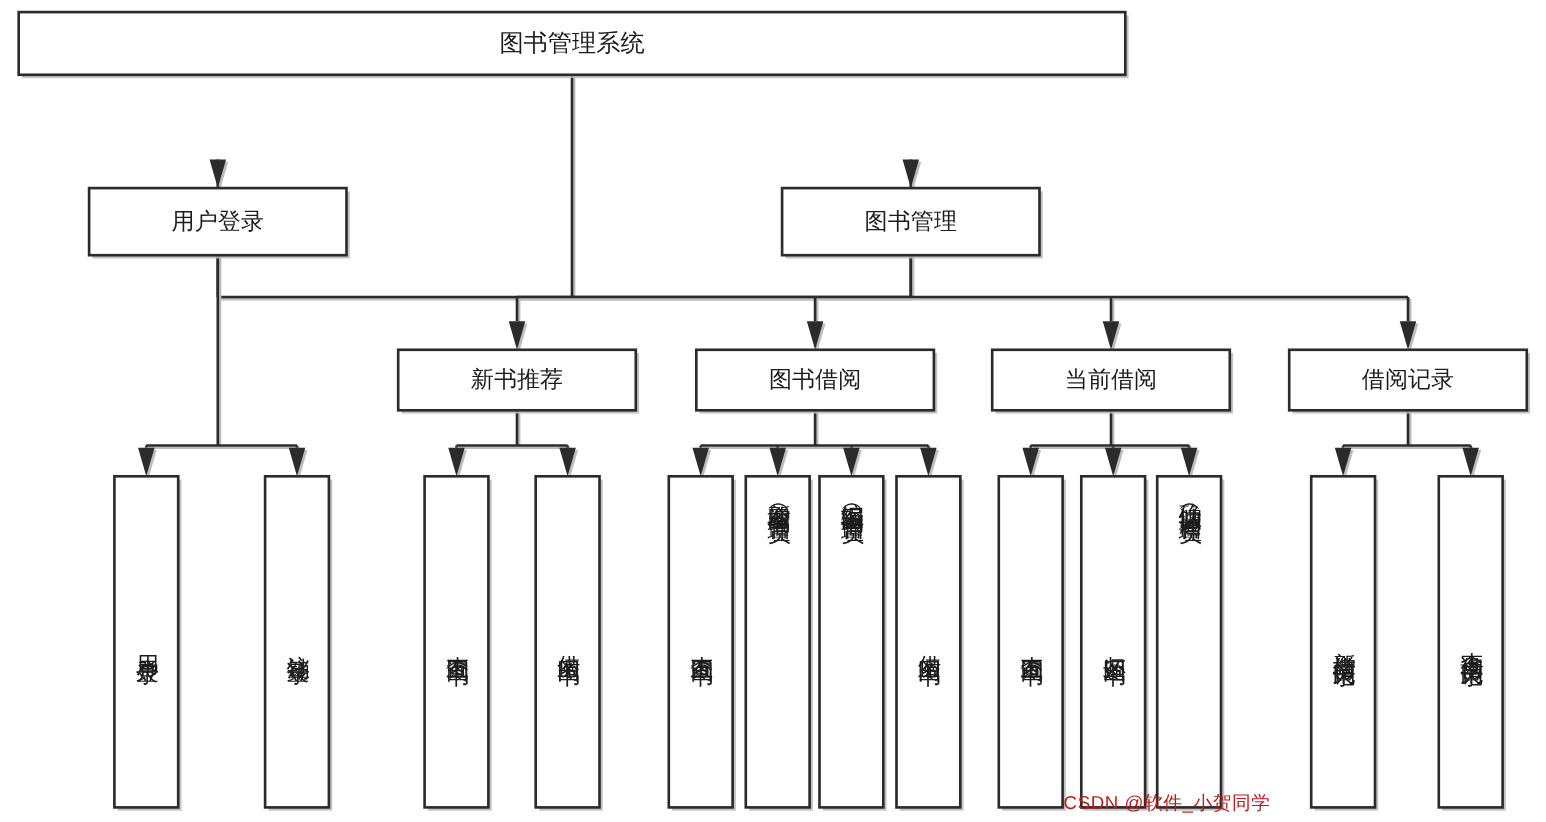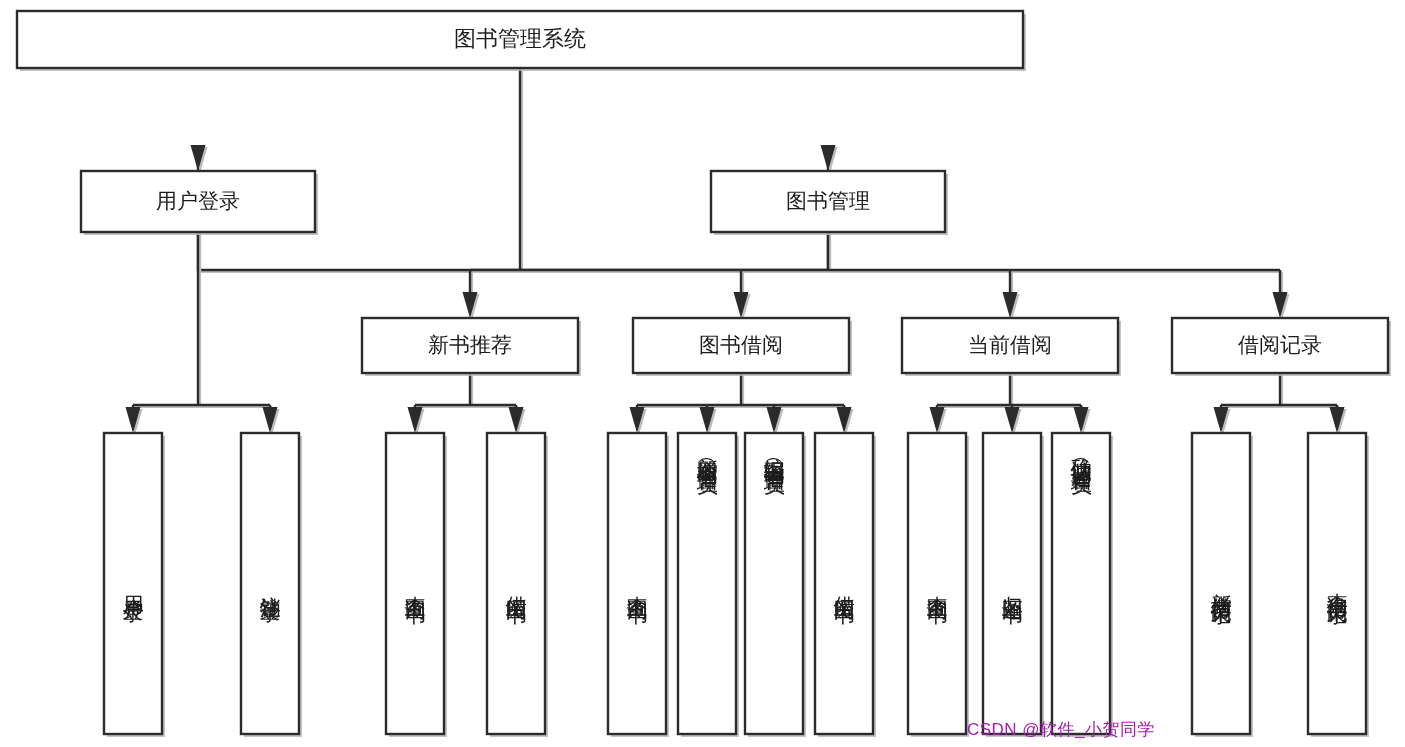--- a/index.html
+++ b/index.html
@@ -80,21 +80,21 @@
     color: #1c1c1c;
     letter-spacing: 2.5px;
     white-space: nowrap;
   }
   #watermark {
     position: absolute;
     right: 8px;
     bottom: 6px;
     font-family: "Liberation Sans", "DejaVu Sans", sans-serif;
     font-size: 17px;
-    color: #a21caf;
+    color: #b91c1c;
     letter-spacing: 0.5px;
     white-space: nowrap;
   }
 </style>
 </head>
 <body>
 
 <div id="diagram-root">
   <svg id="diagram-svg" width="1405" height="747" viewBox="0 0 1405 747" xmlns="http://www.w3.org/2000/svg">
     <g id="connector-layer">

